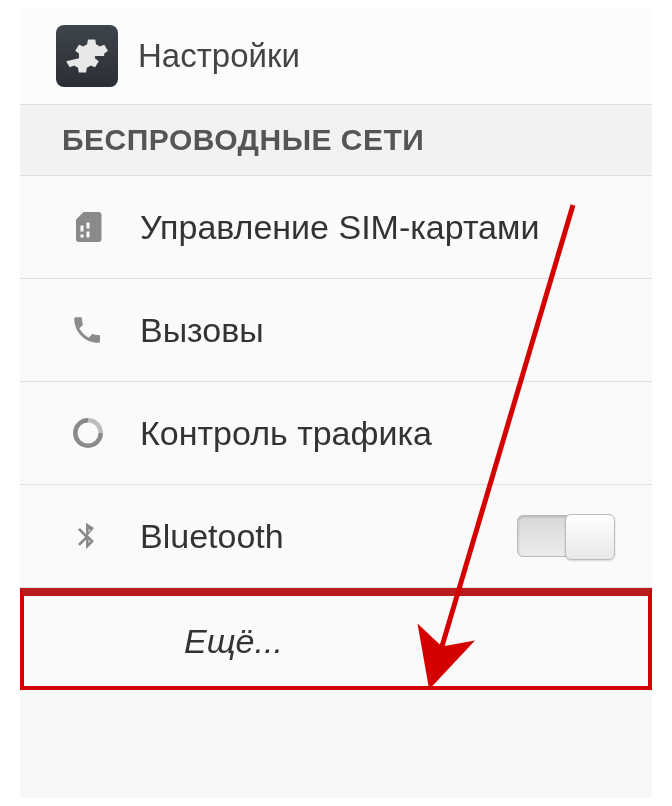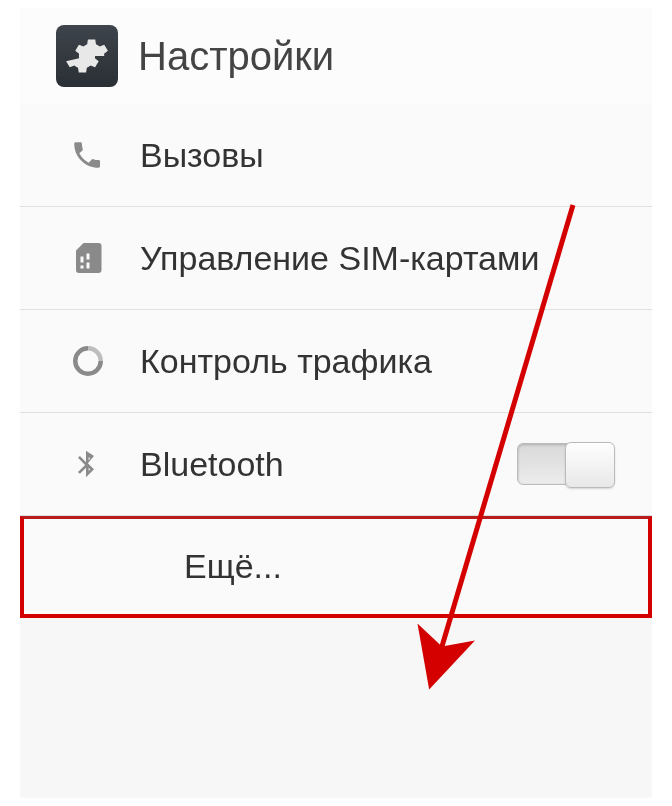--- a/index.html
+++ b/index.html
@@ -33,21 +33,21 @@
     height: 62px;
     margin-left: 36px;
     margin-right: 20px;
     background: linear-gradient(#3e444b,#2a2f35);
     border-radius: 8px;
     display:flex;
     align-items:center;
     justify-content:center;
   }
   .header-title {
-    font-size: 40px;
+    font-size: 33px;
     color: #444;
   }
   .section-header {
     height: 70px;
     display: flex;
     align-items: center;
     padding-left: 42px;
     font-size: 30px;
     font-weight: bold;
     letter-spacing: 0.5px;
@@ -119,37 +119,38 @@
 
   <div class="header">
     <div class="header-icon">
       <svg width="44" height="44" viewBox="0 0 24 24">
         <path fill="#e8e8e8" d="M12 8a4 4 0 1 0 0 8 4 4 0 0 0 0-8zm9.4 4a7.4 7.4 0 0 0-.1-1.2l2.1-1.6-2-3.4-2.5 1a7.6 7.6 0 0 0-2-1.2l-.4-2.6h-4l-.4 2.6c-.7.3-1.4.7-2 1.2l-2.5-1-2 3.4 2.1 1.6c-.1.4-.1.8-.1 1.2s0 .8.1 1.2L.6 14.8l2 3.4 2.5-1c.6.5 1.3.9 2 1.2l.4 2.6h4l.4-2.6c.7-.3 1.4-.7 2-1.2l2.5 1 2-3.4-2.1-1.6c.1-.4.1-.8.1-1.2z"></path>
       </svg>
     </div>
     <div class="header-title">Настройки</div>
   </div>
 
+  <div class="section-header">БЕСПРОВОДНЫЕ СЕТИ</div>
+
+  <div class="row">
+    <div class="icon-slot">
+      <svg width="36" height="36" viewBox="0 0 24 24">
+          <path fill="#8a8a8a" d="M19 2H9L4 7v13a2 2 0 0 0 2 2h13a2 2 0 0 0 2-2V4a2 2 0 0 0-2-2zM9 19H7v-2h2v2zm0-4H7v-4h2v4zm4 4h-2v-4h2v4zm0-6h-2V9h2v4z"></path>
+        </svg>
+    </div>
+    <div class="label">Управление SIM-картами</div>
+  </div>
 
   <div class="row">
     <div class="icon-slot">
       <svg width="34" height="34" viewBox="0 0 24 24">
           <path fill="#8a8a8a" d="M6.6 10.8a15 15 0 0 0 6.6 6.6l2.2-2.2c.3-.3.7-.4 1-.2 1.2.4 2.5.6 3.8.6.6 0 1 .4 1 1V20c0 .6-.4 1-1 1C10.6 21 3 13.4 3 4c0-.6.4-1 1-1h3.4c.6 0 1 .4 1 1 0 1.3.2 2.6.6 3.8.1.4 0 .8-.2 1l-2.2 2z"></path>
         </svg>
     </div>
     <div class="label">Вызовы</div>
-  </div>
-
-  <div class="row">
-    <div class="icon-slot">
-      <svg width="36" height="36" viewBox="0 0 24 24">
-          <path fill="#8a8a8a" d="M19 2H9L4 7v13a2 2 0 0 0 2 2h13a2 2 0 0 0 2-2V4a2 2 0 0 0-2-2zM9 19H7v-2h2v2zm0-4H7v-4h2v4zm4 4h-2v-4h2v4zm0-6h-2V9h2v4z"></path>
-        </svg>
-    </div>
-    <div class="label">Управление SIM-картами</div>
   </div>
 
 
   <div class="row">
     <div class="icon-slot">
       <svg width="36" height="36" viewBox="0 0 24 24">
           <path fill="#8a8a8a" d="M12 2a10 10 0 1 0 10 10h-3a7 7 0 1 1-7-7V2z"></path>
           <path fill="#bdbdbd" d="M12 2v3a7 7 0 0 1 7 7h3A10 10 0 0 0 12 2z"></path>
         </svg>
     </div>
@@ -161,21 +162,21 @@
       <svg width="32" height="32" viewBox="0 0 24 24">
           <path fill="#8a8a8a" d="M12 2v8.6L7.4 6 6 7.4l5.3 5.3L6 18l1.4 1.4L12 14.8V22l6-6-4.6-4.6L18 6l-6-4zm2 4.8L15.2 8 14 9.2V6.8zm0 10.4v-2.4L15.2 16 14 17.2z"></path>
         </svg>
     </div>
     <div class="label">Bluetooth</div>
     <div class="toggle">
         <div class="knob"></div>
       </div>
   </div>
 
-  <div class="row highlight" style="border-top:3px solid #b91c1c;">
+  <div class="row highlight" style="border-top:8px solid #b91c1c;font-style:italic;">
     <div class="label-indent">Ещё...</div>
   </div>
 
 </div>
 
 <svg class="arrow-layer" width="672" height="806">
   <defs>
     <marker id="arrowhead" markerWidth="14" markerHeight="14" refX="10" refY="6" orient="auto">
       <path d="M0,0 L12,6 L0,12 L3,6 z" fill="#d40000"></path>
     </marker>

